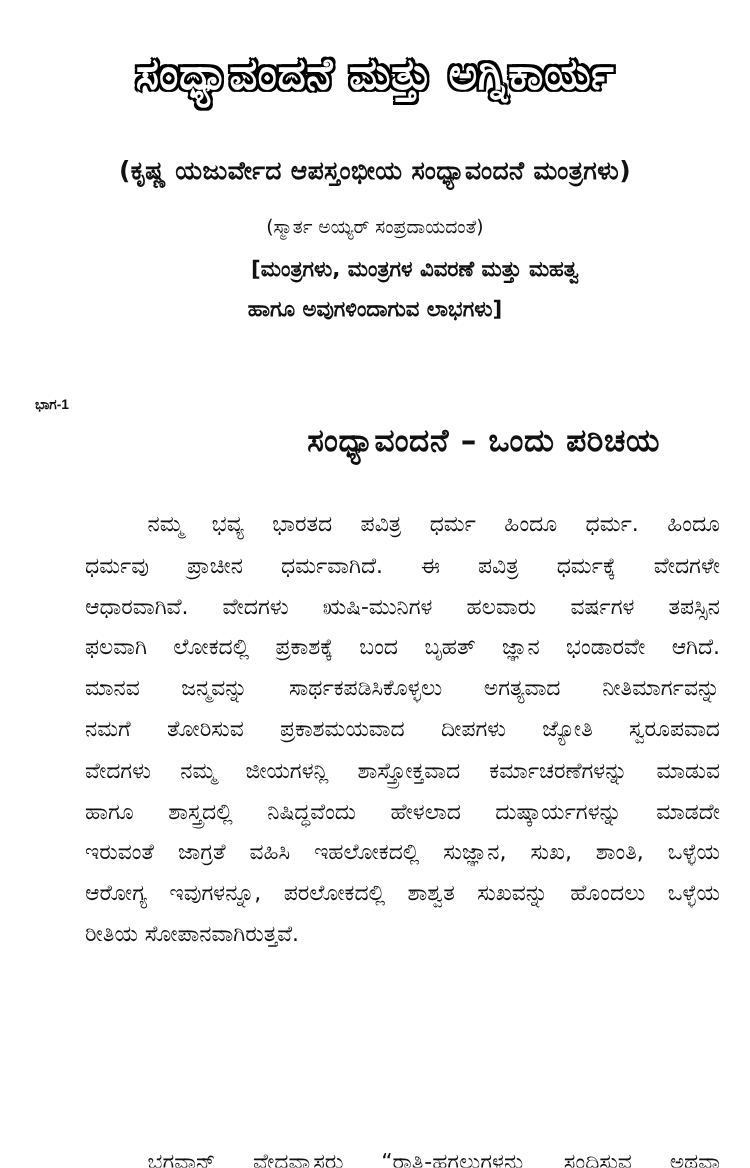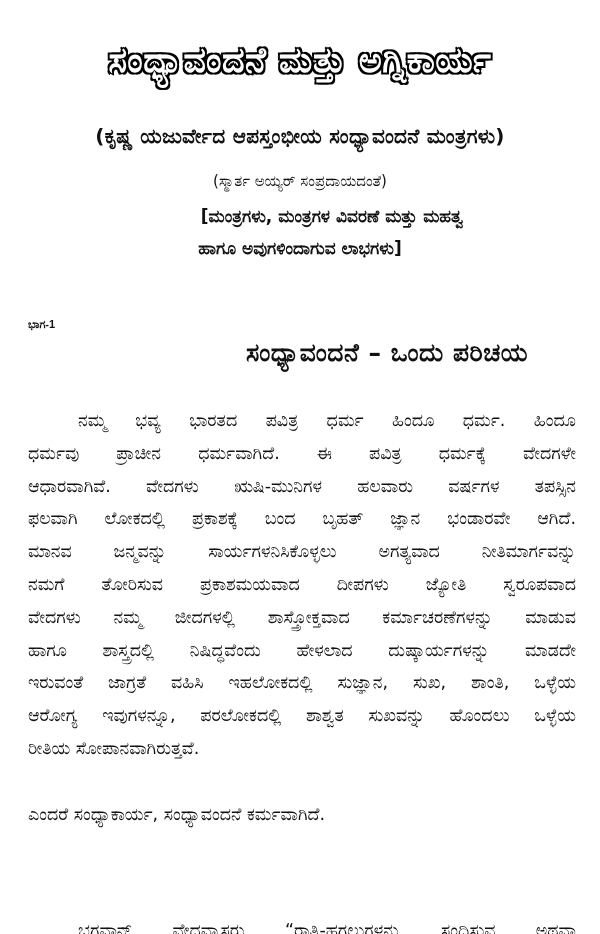--- a/index.html
+++ b/index.html
@@ -89,20 +89,21 @@
     }
     .p1 { top: 404px; }
     .p2 { top: 798px; }
     .p3 { top: 914px; }
     .line {
       display: block;
       text-align: justify;
       text-align-last: justify;
       white-space: nowrap;
       overflow: visible;
+      margin-left: 40px;
     }
     .line.last {
       text-align-last: left;
     }
     .line.indent {
       padding-left: 50px;
     }
   </style>
 </head>
 <body>
@@ -120,30 +121,29 @@
 
   <div class="part-label">ಭಾಗ-1</div>
 
   <div class="section-heading">ಸಂಧ್ಯಾವಂದನೆ – ಒಂದು ಪರಿಚಯ</div>
 
   <div class="body-text p1">
     <span class="line indent">ನಮ್ಮ ಭವ್ಯ ಭಾರತದ ಪವಿತ್ರ ಧರ್ಮ ಹಿಂದೂ ಧರ್ಮ. ಹಿಂದೂ</span>
     <span class="line">ಧರ್ಮವು ಪ್ರಾಚೀನ ಧರ್ಮವಾಗಿದೆ. ಈ ಪವಿತ್ರ ಧರ್ಮಕ್ಕೆ ವೇದಗಳೇ</span>
     <span class="line">ಆಧಾರವಾಗಿವೆ. ವೇದಗಳು ಋಷಿ-ಮುನಿಗಳ ಹಲವಾರು ವರ್ಷಗಳ ತಪಸ್ಸಿನ</span>
     <span class="line">ಫಲವಾಗಿ ಲೋಕದಲ್ಲಿ ಪ್ರಕಾಶಕ್ಕೆ ಬಂದ ಬೃಹತ್ ಜ್ಞಾನ ಭಂಡಾರವೇ ಆಗಿದೆ.</span>
-    <span class="line">ಮಾನವ ಜನ್ಮವನ್ನು ಸಾರ್ಯಗಳನಿಸಿಕೊಳ್ಳಲು ಅಗತ್ಯವಾದ ನೀತಿಮಾರ್ಗವನ್ನು</span>
+    <span class="line">ಮಾನವ ಜನ್ಮವನ್ನು ಸಾರ್ಥಕಪಡಿಸಿಕೊಳ್ಳಲು ಅಗತ್ಯವಾದ ನೀತಿಮಾರ್ಗವನ್ನು</span>
     <span class="line">ನಮಗೆ ತೋರಿಸುವ ಪ್ರಕಾಶಮಯವಾದ ದೀಪಗಳು ಜ್ಯೋತಿ ಸ್ವರೂಪವಾದ</span>
-    <span class="line">ವೇದಗಳು ನಮ್ಮ ಜೀದಗಳಲ್ಲಿ ಶಾಸ್ತ್ರೋಕ್ತವಾದ ಕರ್ಮಾಚರಣೆಗಳನ್ನು ಮಾಡುವ</span>
+    <span class="line">ವೇದಗಳು ನಮ್ಮ ಜೀಯಗಳನ್ಲಿ ಶಾಸ್ತ್ರೋಕ್ತವಾದ ಕರ್ಮಾಚರಣೆಗಳನ್ನು ಮಾಡುವ</span>
     <span class="line">ಹಾಗೂ ಶಾಸ್ತ್ರದಲ್ಲಿ ನಿಷಿದ್ಧವೆಂದು ಹೇಳಲಾದ ದುಷ್ಕಾರ್ಯಗಳನ್ನು ಮಾಡದೇ</span>
     <span class="line">ಇರುವಂತೆ ಜಾಗ್ರತೆ ವಹಿಸಿ ಇಹಲೋಕದಲ್ಲಿ ಸುಜ್ಞಾನ, ಸುಖ, ಶಾಂತಿ, ಒಳ್ಳೆಯ</span>
     <span class="line">ಆರೋಗ್ಯ ಇವುಗಳನ್ನೂ, ಪರಲೋಕದಲ್ಲಿ ಶಾಶ್ವತ ಸುಖವನ್ನು ಹೊಂದಲು ಒಳ್ಳೆಯ</span>
     <span class="line last">ರೀತಿಯ ಸೋಪಾನವಾಗಿರುತ್ತವೆ.</span>
   </div>
 
   <div class="body-text p2">
-    <span class="line last">ಎಂದರೆ ಸಂಧ್ಯಾಕಾರ್ಯ, ಸಂಧ್ಯಾವಂದನೆ ಕರ್ಮವಾಗಿದೆ.</span>
   </div>
 
   <div class="body-text p3">
     <span class="line indent">ಭಗವಾನ್ ವೇದವ್ಯಾಸರು “ರಾತ್ರಿ-ಹಗಲುಗಳನ್ನು ಸಂಧಿಸುವ ಅಥವಾ</span>
   </div>
 
 </div>
 
 </body></html>

